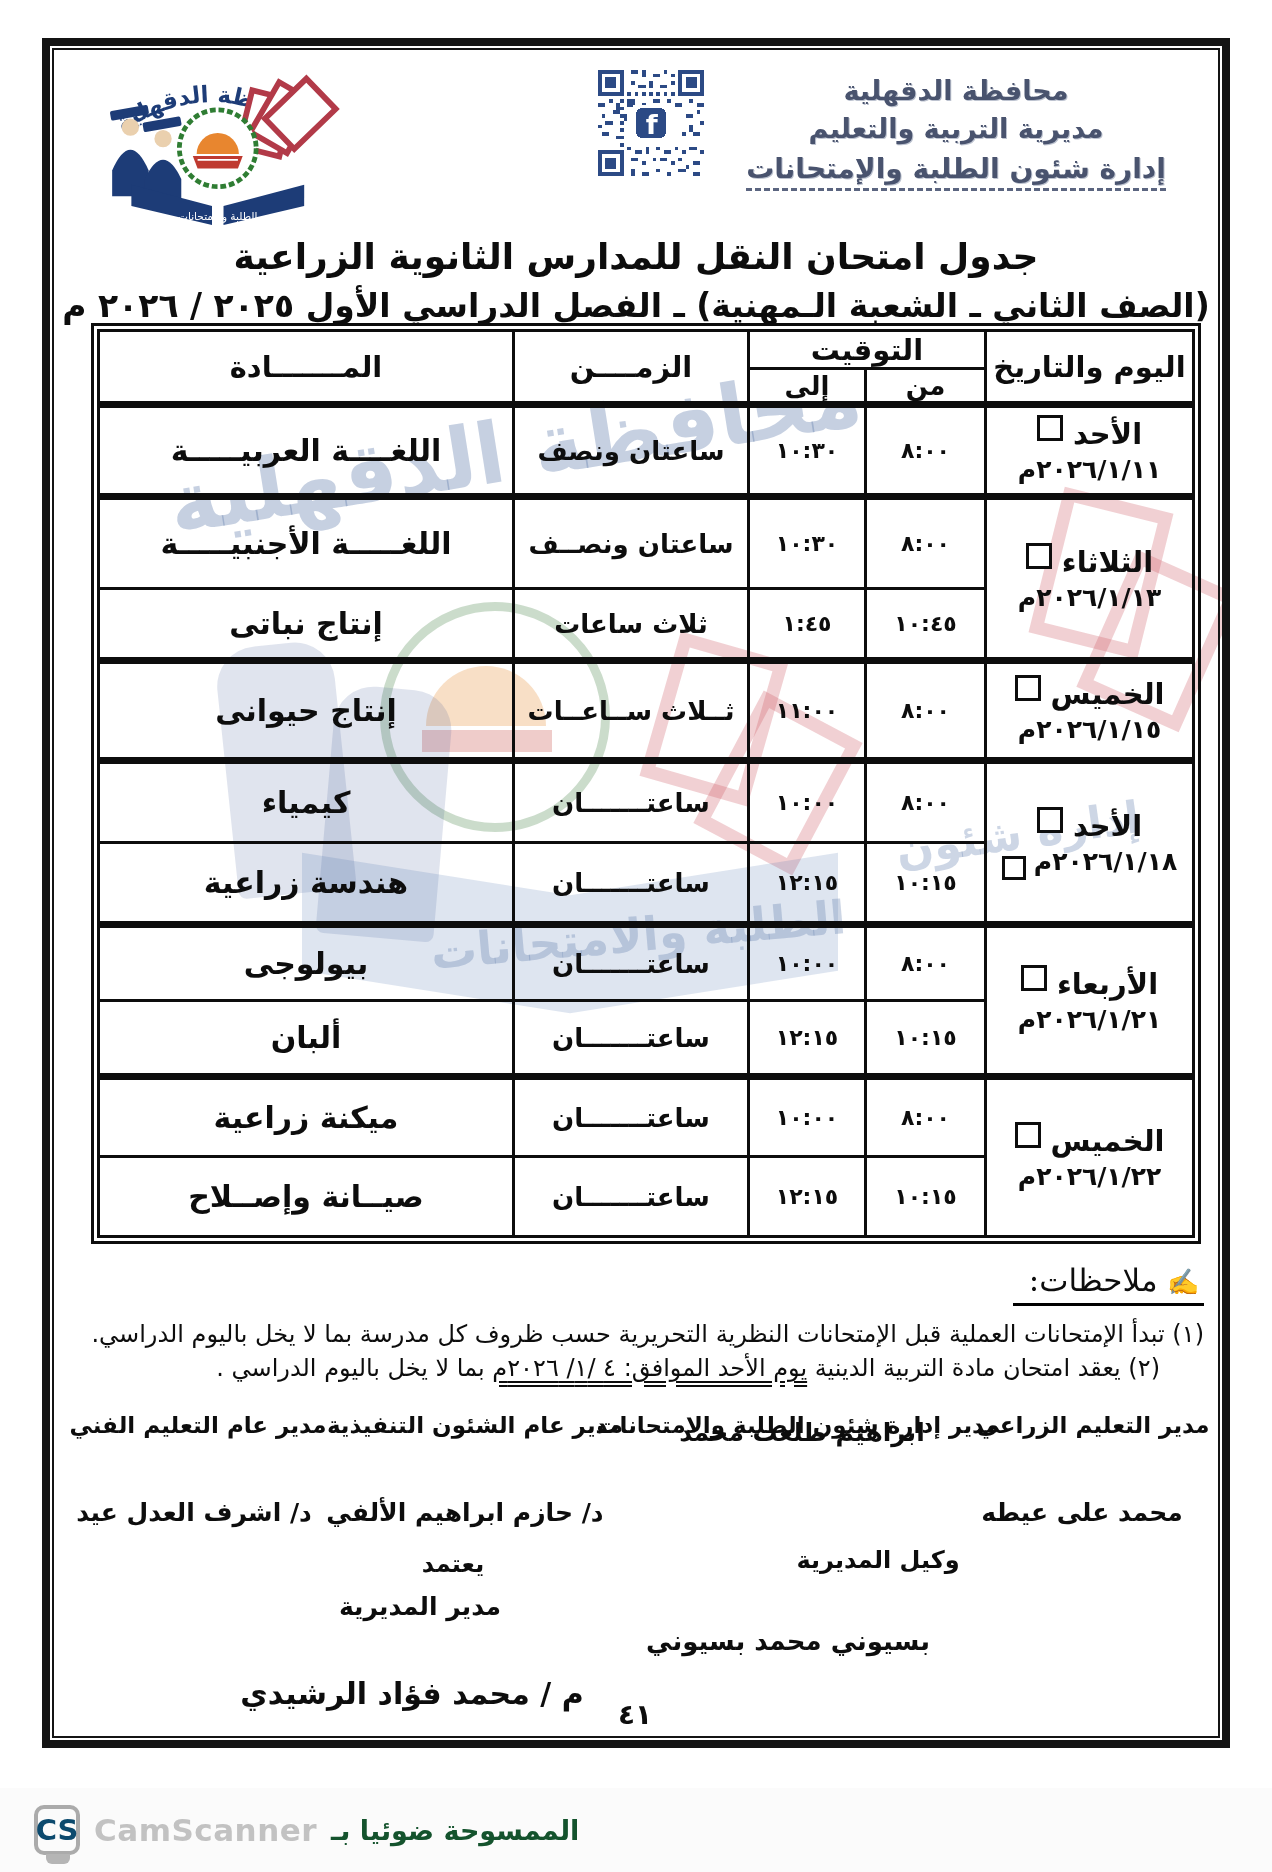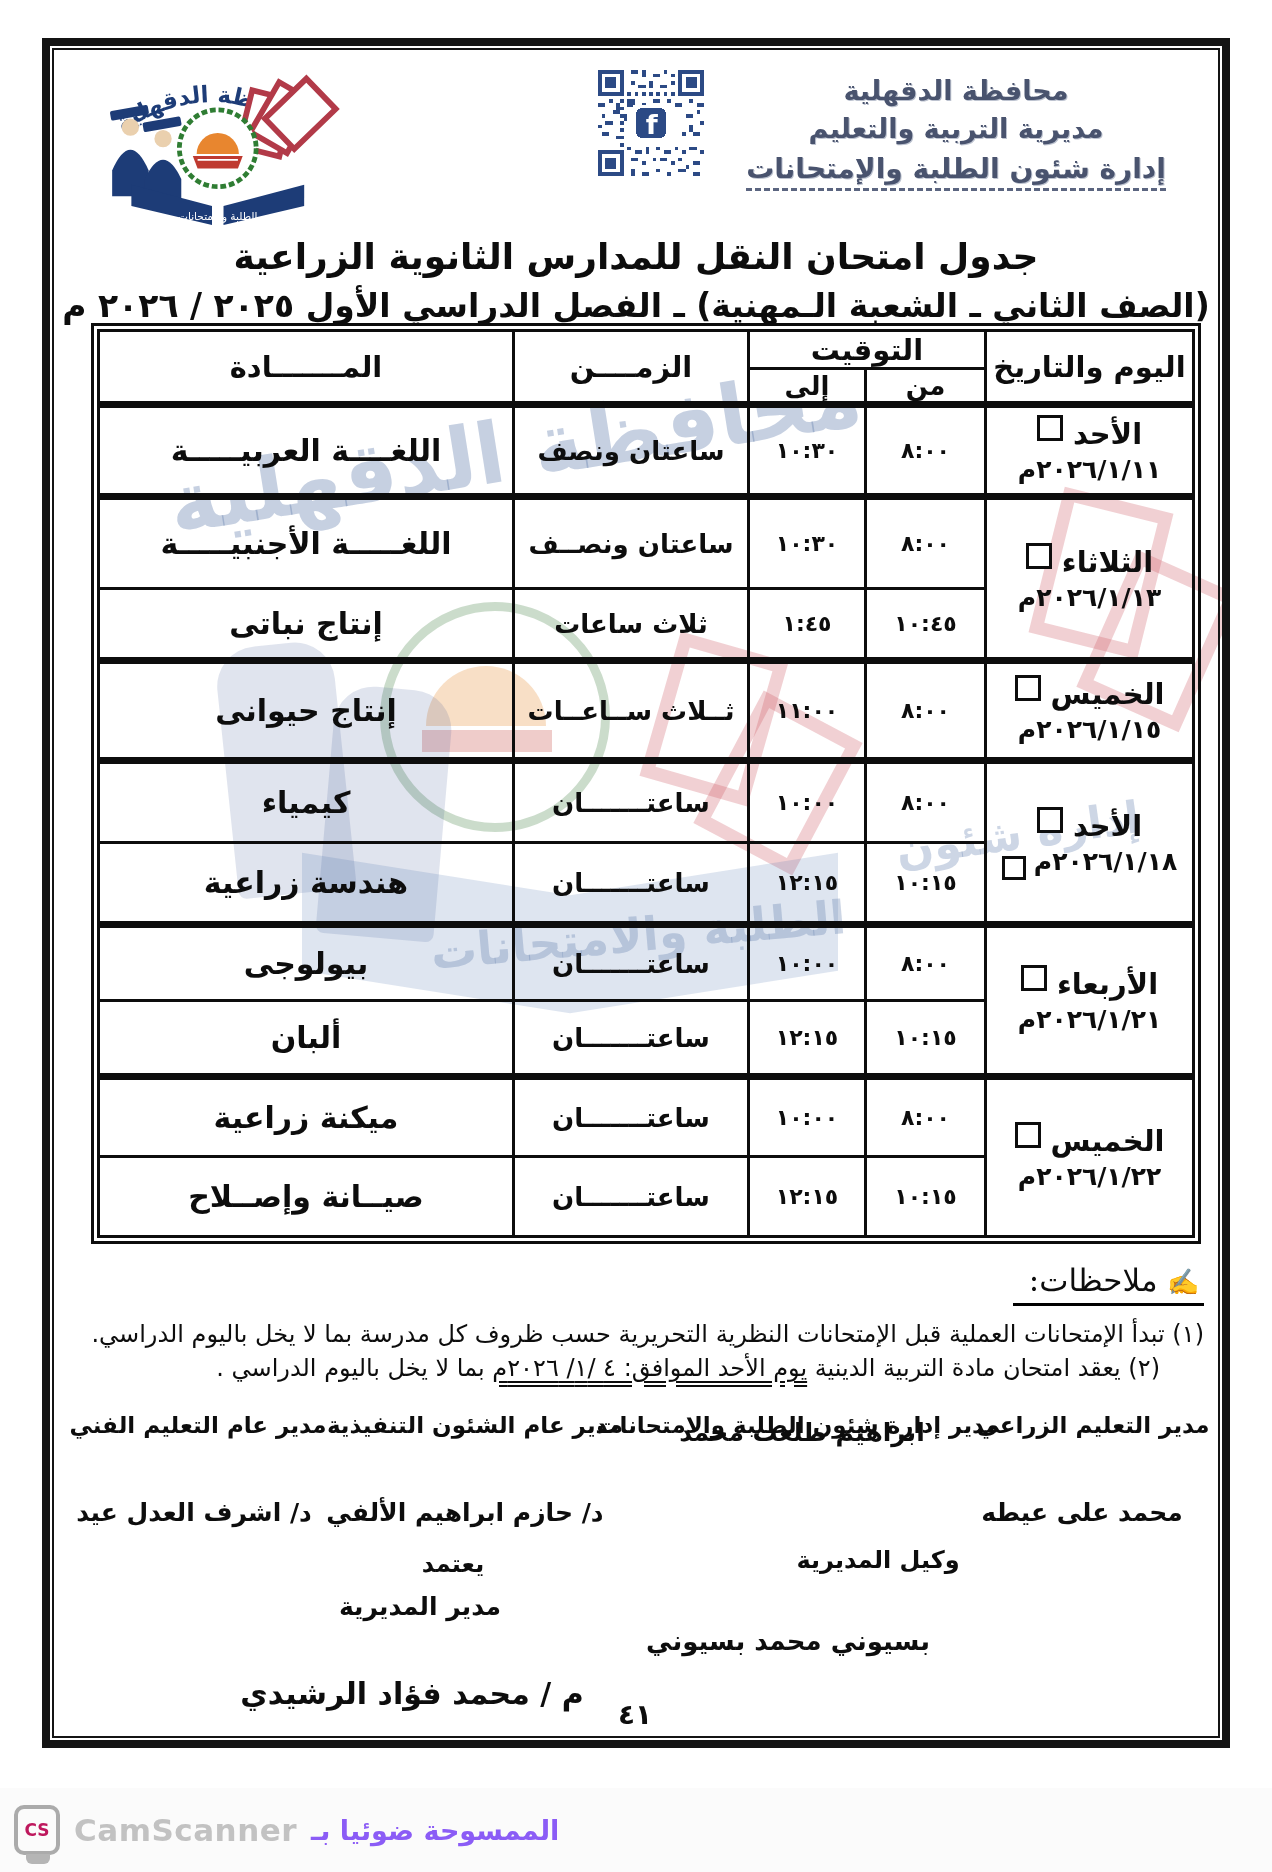--- a/index.html
+++ b/index.html
@@ -86,28 +86,28 @@
   .sig-name{font-size:25px;}
   .pagenum{position:absolute;transform:translateX(-50%);font-size:28px;font-weight:bold;z-index:2;}
   
   .cam-footer{
     position:absolute;left:0;bottom:0;width:100%;height:84px;background:#fbfbfb;
     display:flex;align-items:center;gap:14px;padding-left:14px;box-sizing:border-box;z-index:3;
   }
   .cs-badge{
     position:relative;width:46px;height:50px;border:4px solid #ababab;border-radius:10px;
     display:flex;align-items:center;justify-content:center;
-    font-size:17px;font-weight:bold;color:#be185d;flex:none;box-sizing:border-box;
+    font-size:29px;font-weight:bold;color:#0c4a6e;flex:none;box-sizing:border-box;margin-left:20px;
   }
   .cs-badge::after{
     content:"";position:absolute;bottom:-13px;left:8px;width:24px;height:10px;
     background:#b5b5b5;border-radius:0 0 6px 6px;
   }
   .cam-brand{font-size:31px;color:#c2c2c2;font-weight:bold;letter-spacing:.5px;}
-  .cam-ar{font-size:27px;color:#8b5cf6;font-weight:bold;direction:rtl;}
+  .cam-ar{font-size:27px;color:#14532d;font-weight:bold;direction:rtl;}
 </style>
 </head>
 <body>
 
 <div class="page-frame">
 
   <div class="wm">
     <div class="wm-text wm-t1">محافظة الدقهلية</div>
     <div class="wm-card" style="left:995px;top:452px;transform:rotate(14deg);"></div>
     <div class="wm-card" style="left:1052px;top:520px;transform:rotate(24deg);"></div>

